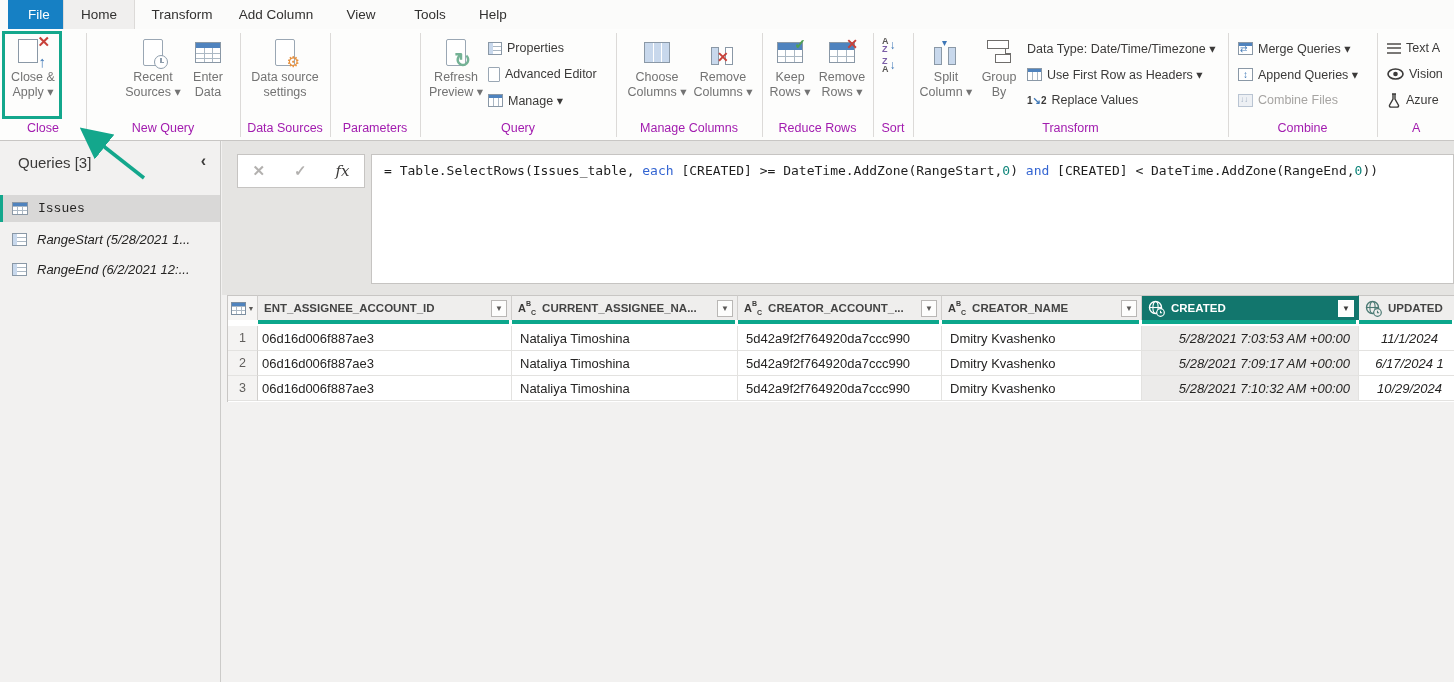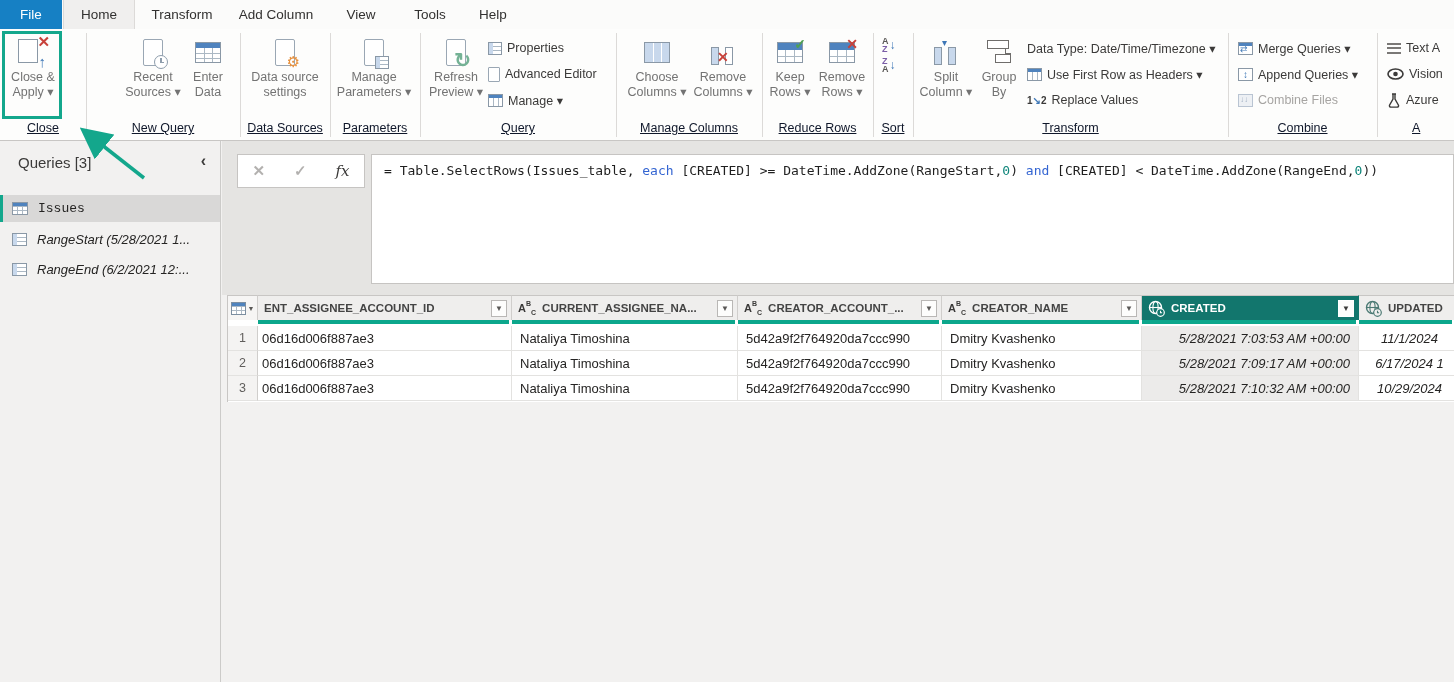--- a/index.html
+++ b/index.html
@@ -11,21 +11,21 @@
   .menubar { position:absolute; left:0; top:0; width:1454px; height:29px; background:#FBFBFA; }
   .mtab { position:absolute; top:0; height:29px; display:flex; align-items:center; justify-content:center;
           font-size:13.5px; color:#323130; cursor:default; }
   .mtab.file { background:#1680C4; color:#fff; }
   .mtab.active { background:#F0EFEE; border-left:1px solid #DCDAD8; border-right:1px solid #DCDAD8; }
 
   
   .ribbon { position:absolute; left:0; top:29px; width:1454px; height:112px; background:#FDFDFC;
             border-bottom:1px solid #C8C6C4; }
   .gsep { position:absolute; top:4px; height:104px; width:1px; background:#DCDAD8; }
-  .glabel { position:absolute; top:92px; height:18px; font-size:12.5px; color:#0f172a; text-align:center;text-decoration:underline; }
+  .glabel { position:absolute; top:92px; height:18px; font-size:12.5px; color:#a21caf; text-align:center; }
   .bigbtn { position:absolute; top:5px; height:84px; display:flex; flex-direction:column; align-items:center; cursor:default; }
   .bigbtn .ic { height:36px; display:flex; align-items:center; justify-content:center; }
   .bigbtn .l1, .bigbtn .l2 { font-size:12.5px; color:#737373; line-height:15px; text-align:center; white-space:nowrap; }
   .smallrow { position:absolute; height:20px; display:flex; align-items:center; gap:5px;
               font-size:12.5px; color:#3B3A39; white-space:nowrap; cursor:default; }
   .smallrow.disabled { color:#A6A4A2; }
 
   
   .pg { position:relative; width:20px; height:27px; border:1.5px solid #9AA7B4; border-radius:2px; background:#fff; }
   .badge { position:absolute; right:-6px; bottom:-4px; }
@@ -154,21 +154,21 @@
 
   .abc { font-weight:bold; color:#3B3A39; font-size:11px; line-height:10px; white-space:nowrap; flex:0 0 auto; }
   .abc sup { font-size:7px; vertical-align:6px; } .abc sub { font-size:7px; vertical-align:-3px; }
 </style>
 </head>
 <body>
 
 <div id="app">
 
   <div class="menubar">
-    <div class="mtab file" style="left:0;width:62px">
+    <div class="mtab file" style="left:8px;width:62px">
         <span>File</span>
       </div>
     <div class="mtab active" style="left:63px;width:72px">
         <span>Home</span>
       </div>
     <div class="mtab" style="left:137px;width:90px">
         <span>Transform</span>
       </div>
     <div class="mtab" style="left:230px;width:92px">
         <span>Add Column</span>
@@ -230,31 +230,20 @@
               <div class="gearb">⚙</div>
             </div>
           </div>
         </div>
       <div class="l1">Data source</div>
       <div class="l2">settings</div>
     </div>
     <div class="glabel" style="left:240px;width:90px">Data Sources</div>
     <div class="gsep" style="left:330px"></div>
 
-    <div class="bigbtn" style="left:336px;width:76px">
-      <div class="ic">
-          <div class="pg">
-            <div class="badge">
-              <div class="miniprops"></div>
-            </div>
-          </div>
-        </div>
-      <div class="l1">Manage</div>
-      <div class="l2">Parameters ▾</div>
-    </div>
     <div class="glabel" style="left:330px;width:90px">Parameters</div>
     <div class="gsep" style="left:420px"></div>
 
     <div class="bigbtn" style="left:428px;width:56px">
       <div class="ic">
           <div class="pg">
             <div class="badge">
               <div class="refreshb">↻</div>
             </div>
           </div>

